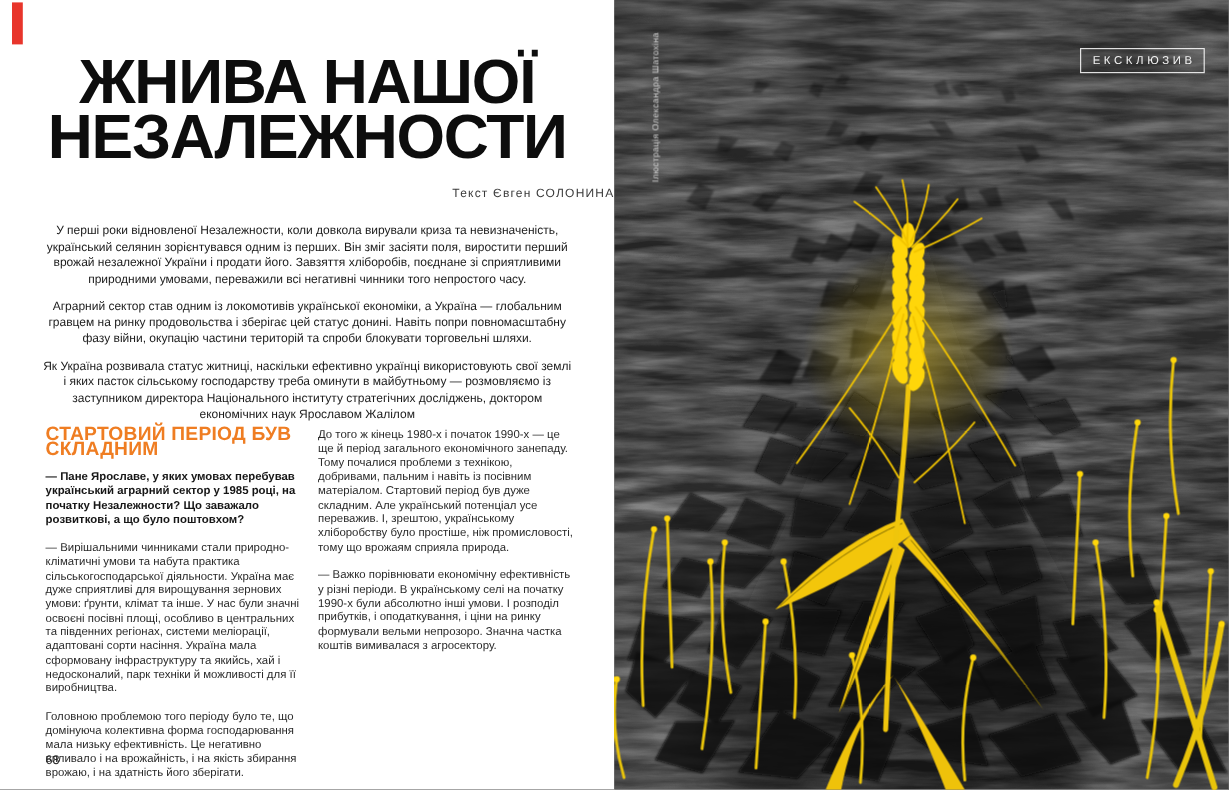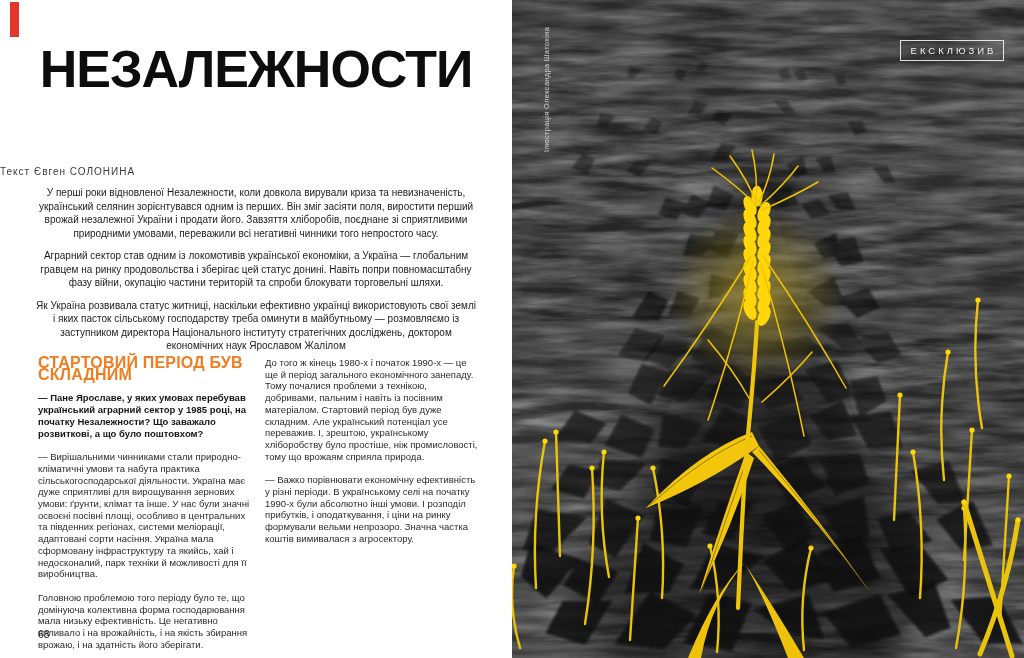--- a/index.html
+++ b/index.html
@@ -3,21 +3,21 @@
 <meta charset="utf-8">
 <style>
   html,body{margin:0;padding:0;background:#777;}
   .spread{position:relative;width:1024px;height:658px;background:#ffffff;overflow:hidden;
           font-family:"Liberation Sans",sans-serif;}
   
   .left-page{position:absolute;left:0;top:0;width:512px;height:658px;background:#fff;}
   .red-mark{position:absolute;left:10px;top:2px;width:9px;height:35px;background:#E8352B;}
   .headline{position:absolute;top:46px;left:0;width:512px;text-align:center;
             font-weight:bold;font-size:52px;line-height:46px;letter-spacing:-1px;color:#0d0d0d;}
-  .byline{position:absolute;top:166px;left:0;width:512px;text-align:left;
+  .byline{position:absolute;top:156px;left:0;width:512px;text-align:right;
           font-size:10px;letter-spacing:1px;color:#3a3a3a;}
   .intro{position:absolute;top:186px;left:36px;width:440px;text-align:center;
          font-size:10px;line-height:13.5px;color:#1b1b1b;}
   .intro p{margin:0 0 9px 0;}
   .columns{position:absolute;top:357px;left:38px;width:440px;display:flex;gap:14px;}
   .col{width:213px;font-size:9.5px;line-height:11.7px;color:#2a2a2a;text-align:left;}
   .col p{margin:0 0 12px 0;}
   .section-heading{color:#EF7D22;font-weight:bold;font-size:16px;letter-spacing:0.2px;
                    margin:0 0 15px 0;}
   .q{font-weight:bold;color:#161616;}
@@ -32,20 +32,21 @@
 </style>
 </head>
 <body>
 
 <div class="spread">
 
   <div class="left-page">
     <div class="red-mark"></div>
 
     <div class="headline">
+      <div>ЖНИВА НАШОЇ</div>
       <div>НЕЗАЛЕЖНОСТИ</div>
     </div>
 
     <div class="byline">Текст Євген СОЛОНИНА</div>
 
     <div class="intro">
       <p>У перші роки відновленої Незалежности, коли довкола вирували криза та невизначеність, український селянин зорієнтувався одним із перших. Він зміг засіяти поля, виростити перший врожай незалежної України і продати його. Завзяття хліборобів, поєднане зі сприятливими природними умовами, переважили всі негативні чинники того непростого часу.</p>
       <p>Аграрний сектор став одним із локомотивів української економіки, а Україна — глобальним гравцем на ринку продовольства і зберігає цей статус донині. Навіть попри повномасштабну фазу війни, окупацію частини територій та спроби блокувати торговельні шляхи.</p>
       <p>Як Україна розвивала статус житниці, наскільки ефективно українці використовують свої землі і яких пасток сільському господарству треба оминути в майбутньому — розмовляємо із заступником директора Національного інституту стратегічних досліджень, доктором економічних наук Ярославом Жалілом</p>
     </div>

